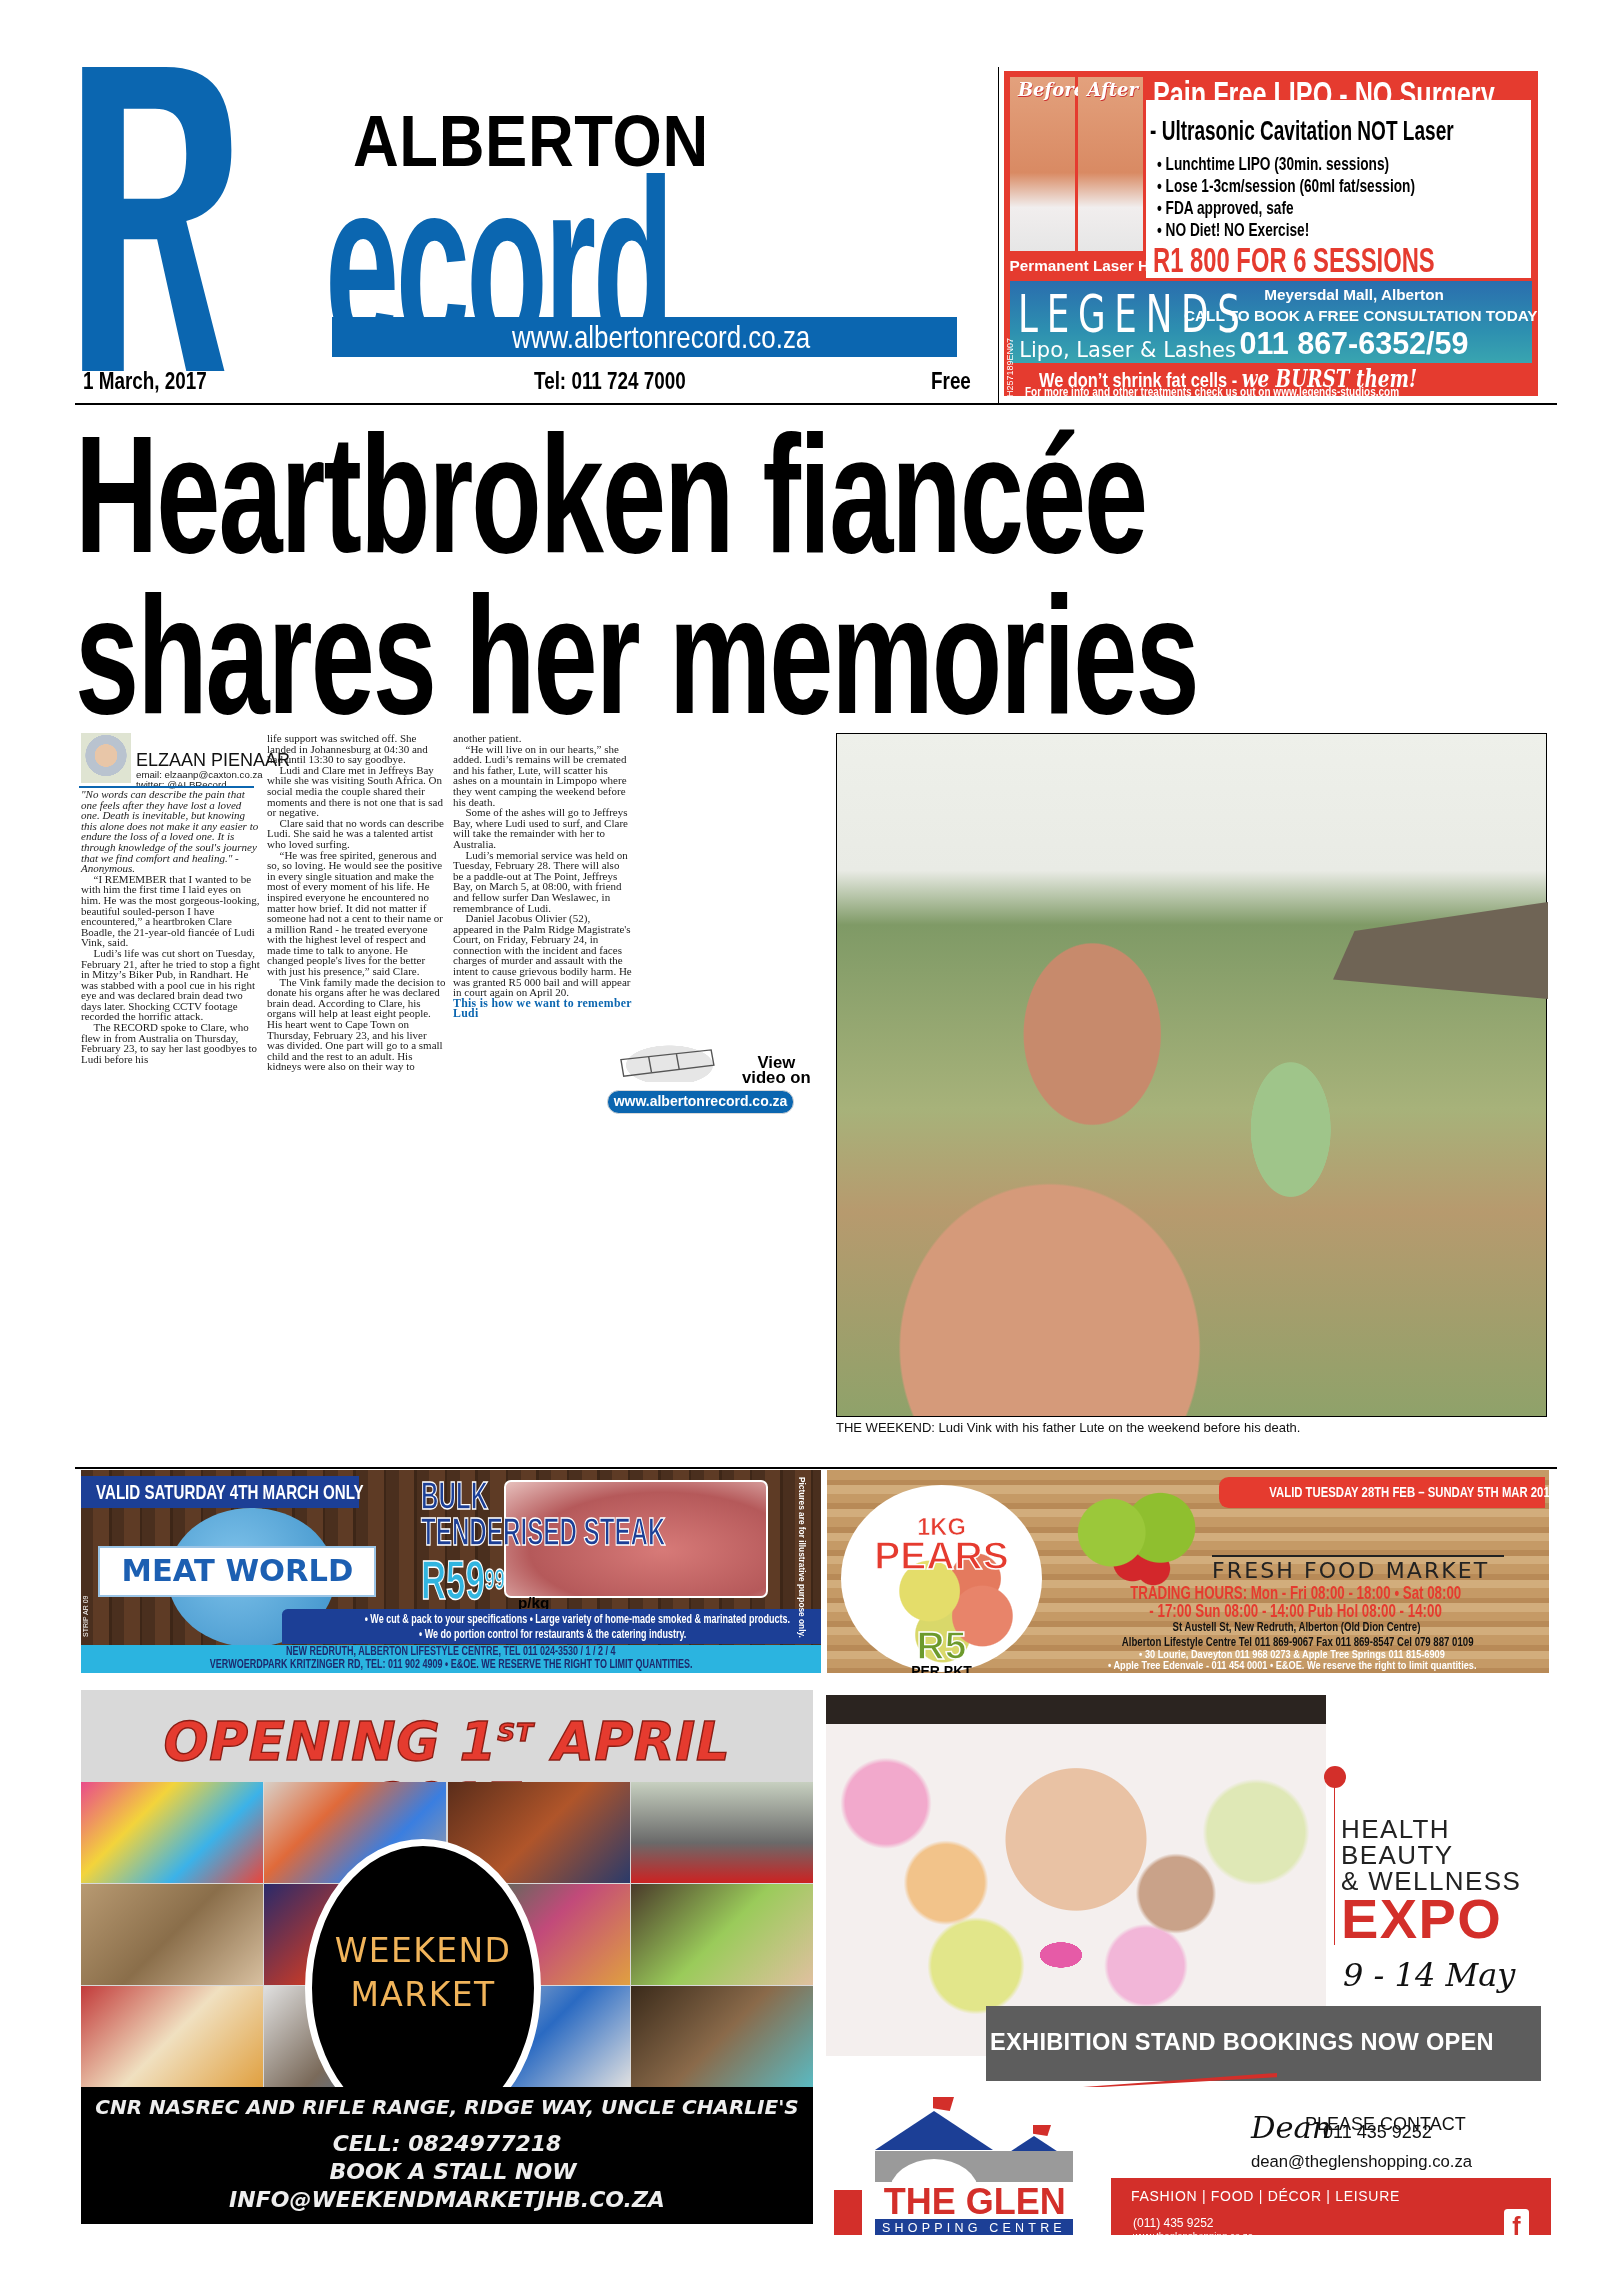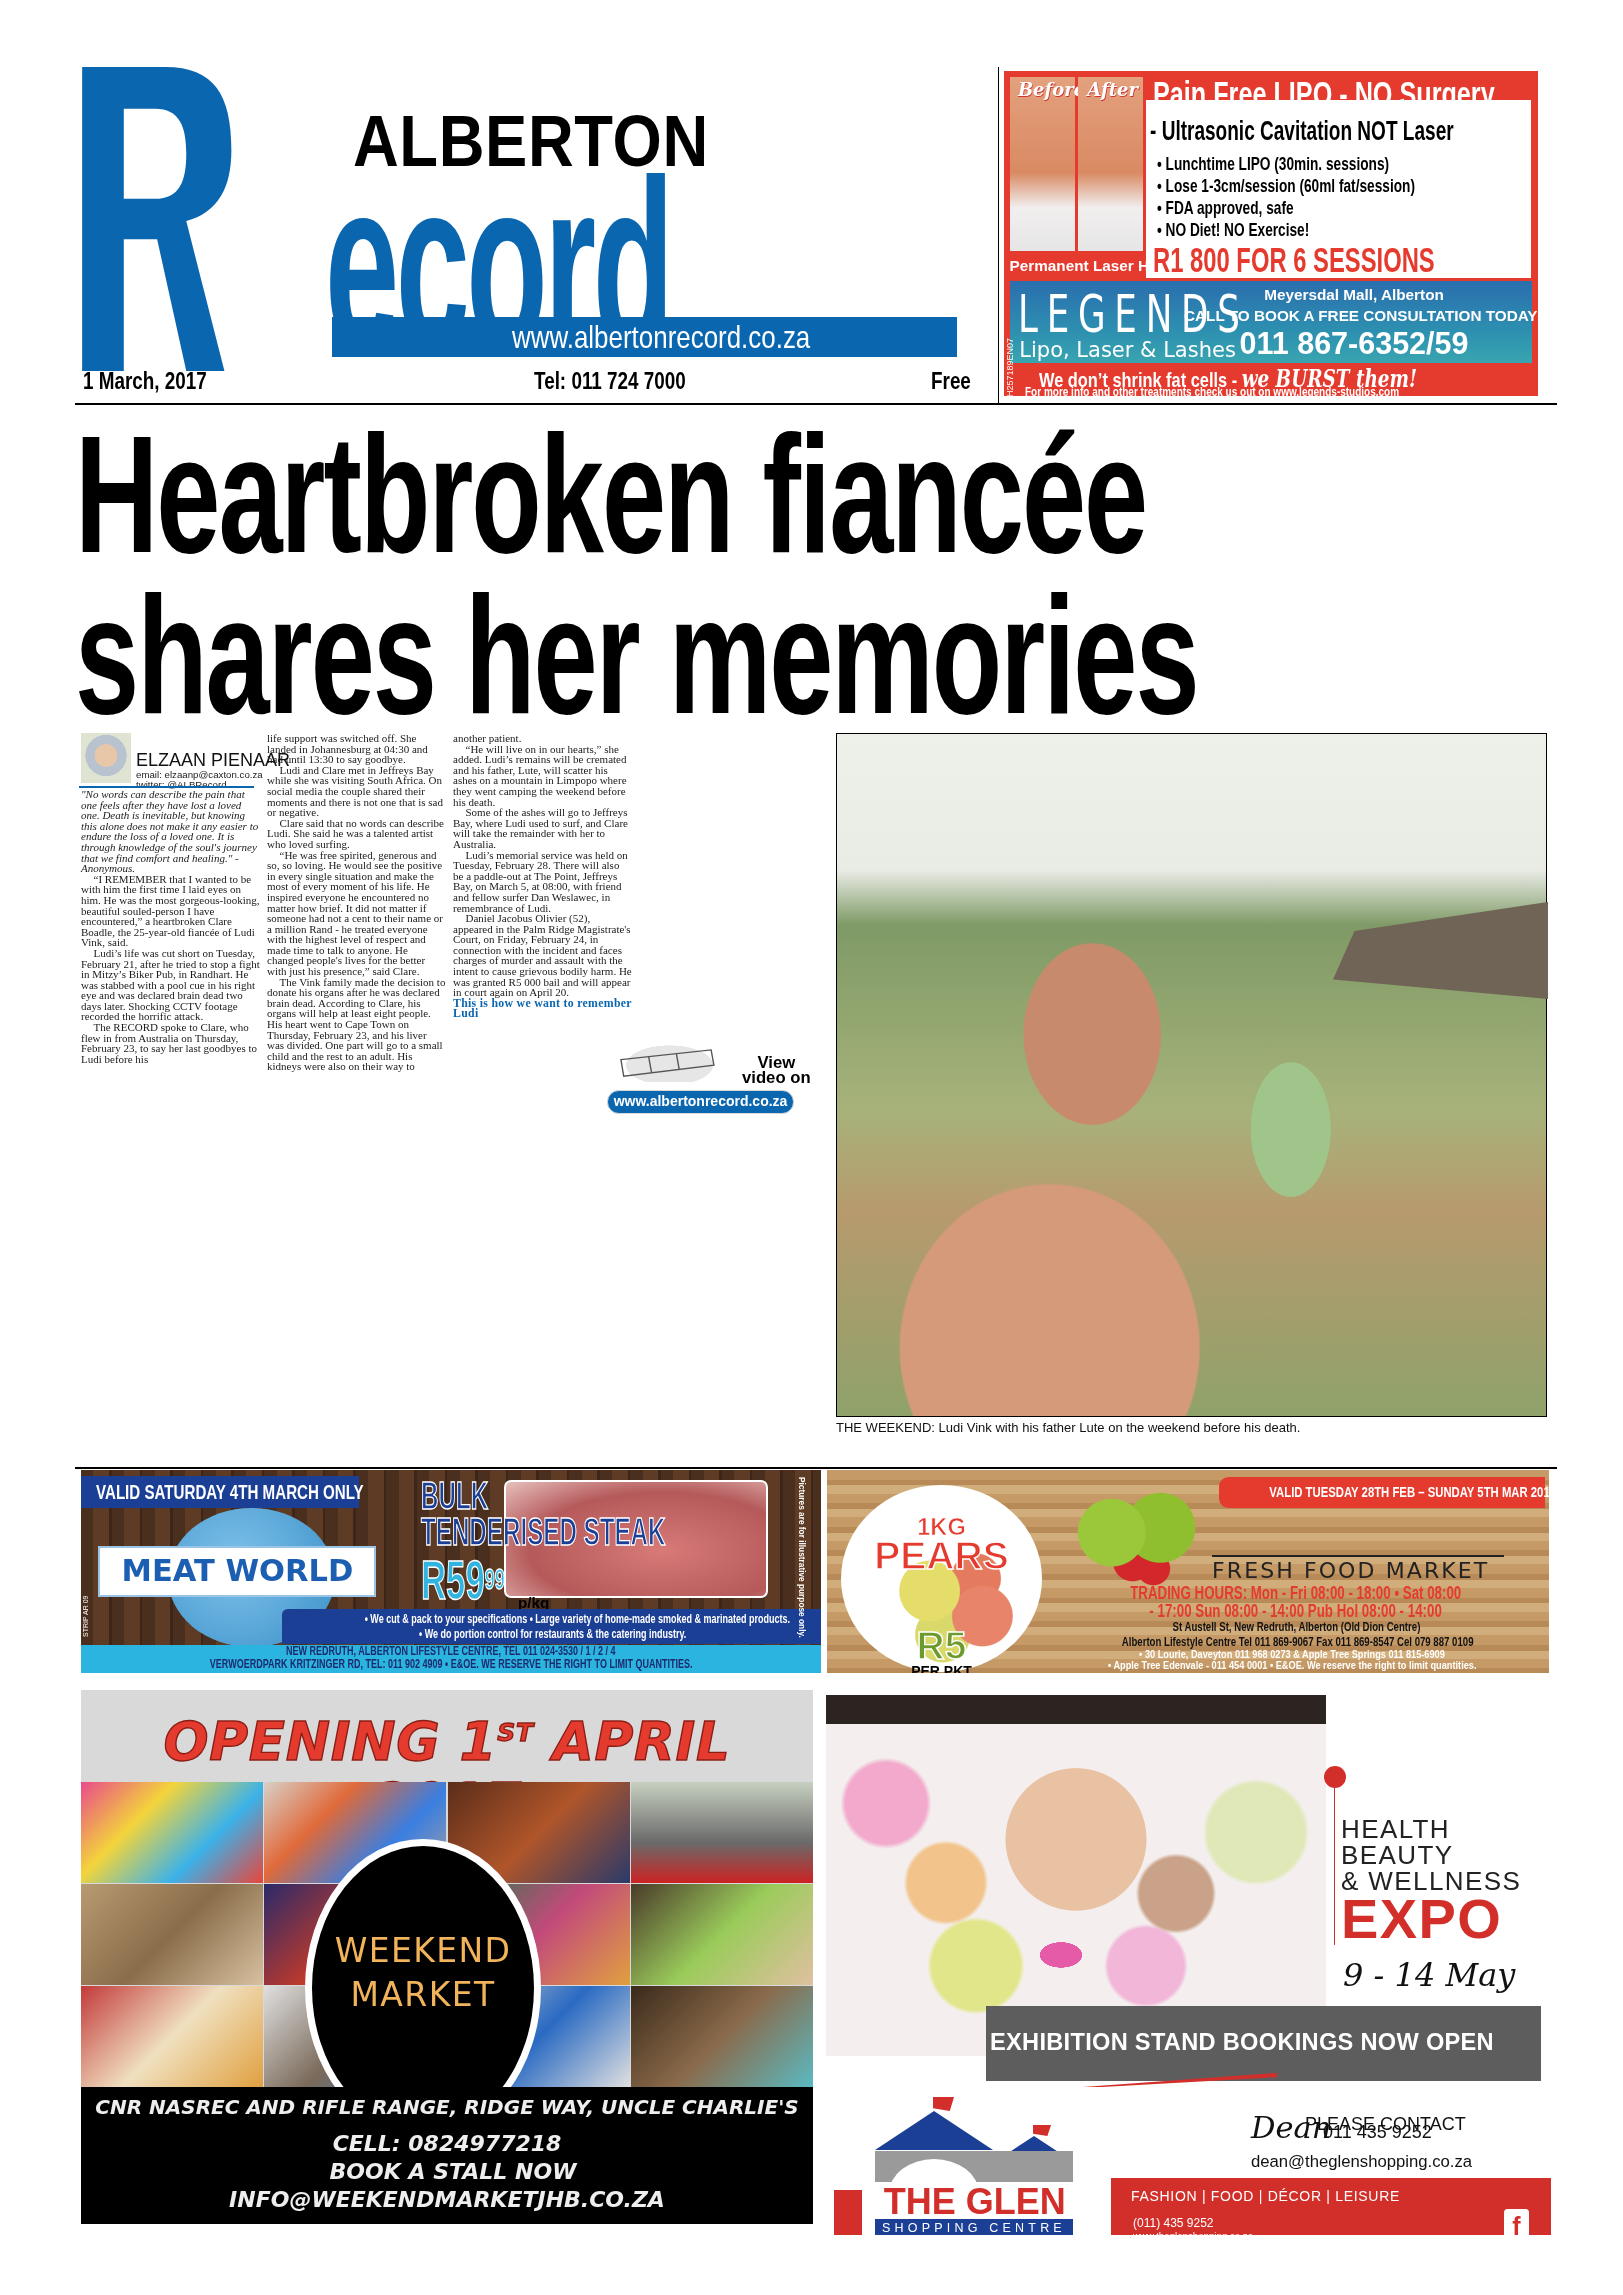--- a/index.html
+++ b/index.html
@@ -233,21 +233,21 @@
 </div>
 
 <div class="abs avatar"></div>
 <div class="abs byline-name">ELZAAN PIENAAR</div>
 <div class="abs byline-email">email: elzaanp@caxton.co.za</div>
 <div class="abs byline-twitter">twitter: @ALBRecord</div>
 <div class="abs byline-rule" style="top:786px"></div>
 
 <div class="abs col col1">
   <p class="quote">"No words can describe the pain that one feels after they have lost a loved one. Death is inevitable, but knowing this alone does not make it any easier to endure the loss of a loved one. It is through knowledge of the soul's journey that we find comfort and healing." - Anonymous.</p>
-  <p class="ind">“I REMEMBER that I wanted to be with him the first time I laid eyes on him. He was the most gorgeous-looking, beautiful souled-person I have encountered,” a heartbroken Clare Boadle, the 25-year-old fiancée of Ludi Vink, said.</p>
+  <p class="ind">“I REMEMBER that I wanted to be with him the first time I laid eyes on him. He was the most gorgeous-looking, beautiful souled-person I have encountered,” a heartbroken Clare Boadle, the 21-year-old fiancée of Ludi Vink, said.</p>
   <p class="ind">Ludi’s life was cut short on Tuesday, February 21, after he tried to stop a fight in Mitzy’s Biker Pub, in Randhart. He was stabbed with a pool cue in his right eye and was declared brain dead two days later. Shocking CCTV footage recorded the horrific attack.</p>
   <p class="ind">The RECORD spoke to Clare, who flew in from Australia on Thursday, February 23, to say her last goodbyes to Ludi before his</p>
 </div>
 <div class="abs col col2">
   <p>life support was switched off. She landed in Johannesburg at 04:30 and had until 13:30 to say goodbye.</p>
   <p class="ind">Ludi and Clare met in Jeffreys Bay while she was visiting South Africa. On social media the couple shared their moments and there is not one that is sad or negative.</p>
   <p class="ind">Clare said that no words can describe Ludi. She said he was a talented artist who loved surfing.</p>
   <p class="ind">“He was free spirited, generous and so, so loving. He would see the positive in every single situation and make the most of every moment of his life. He inspired everyone he encountered no matter how brief. It did not matter if someone had not a cent to their name or a million Rand - he treated everyone with the highest level of respect and made time to talk to anyone. He changed people's lives for the better with just his presence,” said Clare.</p>
   <p class="ind">The Vink family made the decision to donate his organs after he was declared brain dead. According to Clare, his organs will help at least eight people. His heart went to Cape Town on Thursday, February 23, and his liver was divided. One part will go to a small child and the rest to an adult. His kidneys were also on their way to</p>
 </div>

